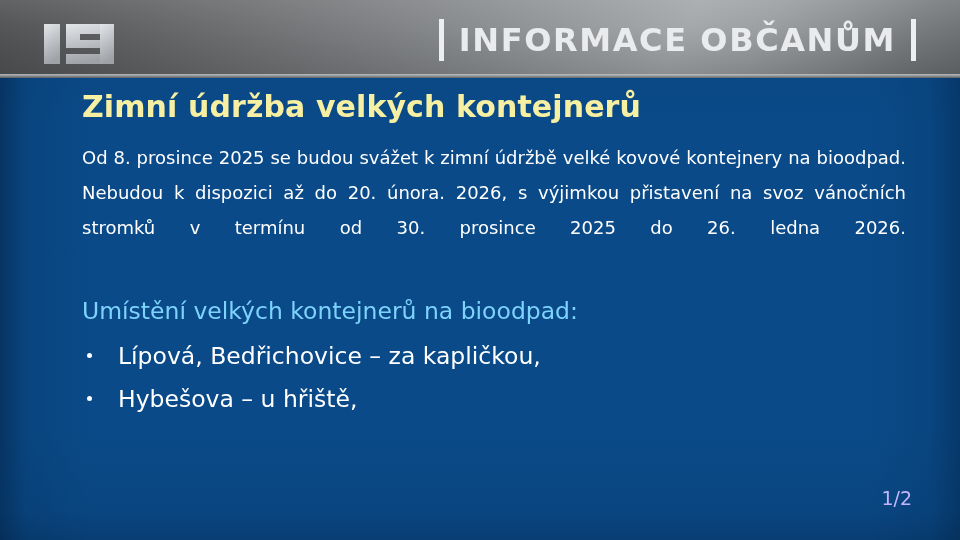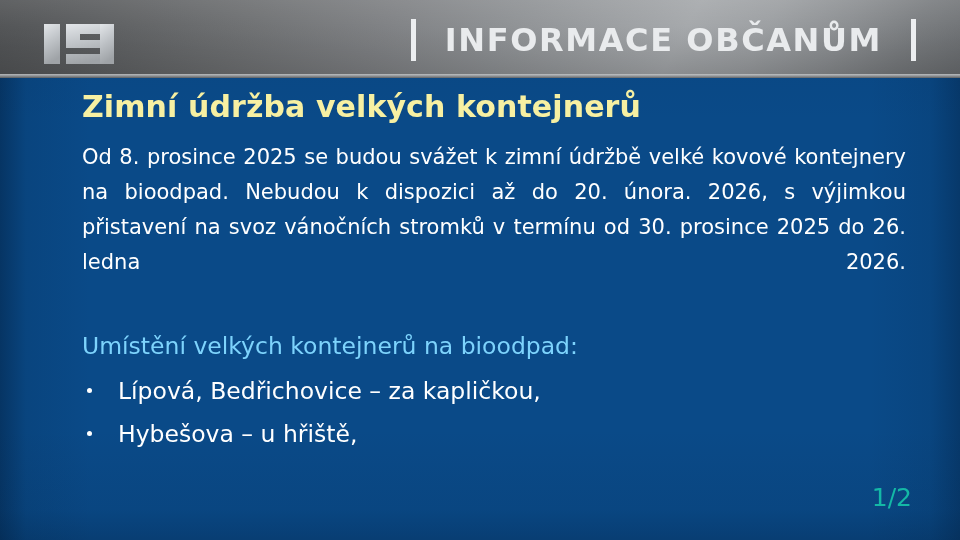--- a/index.html
+++ b/index.html
@@ -112,21 +112,21 @@
   }
   .logo svg { display: block; }
 
   
   .header-title-wrap {
     position: absolute;
     right: 44px;
     top: 17px;
     display: flex;
     align-items: center;
-    gap: 29px;
+    gap: 15px;
     height: 46px;
     margin-left: 24px;
   }
   .hbar {
     display: block;
     width: 5px;
     height: 42px;
     background: #eceef0;
   }
   .header-title {
@@ -153,21 +153,21 @@
     font-weight: 700;
     color: #f7f0a2;
     letter-spacing: 0.1px;
     line-height: 38px;
     margin: 0 0 14px 0;
     white-space: nowrap;
   }
 
   .para {
     font-family: "DejaVu Sans", sans-serif;
-    font-size: 21px;
+    font-size: 18px;
     color: #ffffff;
     line-height: 35px;
     text-align: justify;
     text-justify: inter-word;
     margin: 0 0 14px 0;
     width: 824px;
   }
   .para.last-justify::after {
     content: "";
     display: inline-block;
@@ -204,22 +204,22 @@
     height: 5px;
     border-radius: 50%;
     background: #ffffff;
   }
 
   .page-indicator {
     position: absolute;
     right: 48px;
     bottom: 28px;
     font-family: "DejaVu Sans", sans-serif;
-    font-size: 25px;
-    color: #14b8a6;
+    font-size: 19px;
+    color: #c4b5fd;
     line-height: 28px;
     text-align: right;
   }
 </style>
 </head>
 <body>
 
 <div id="slide">
 
   <div class="bg-base"></div>

